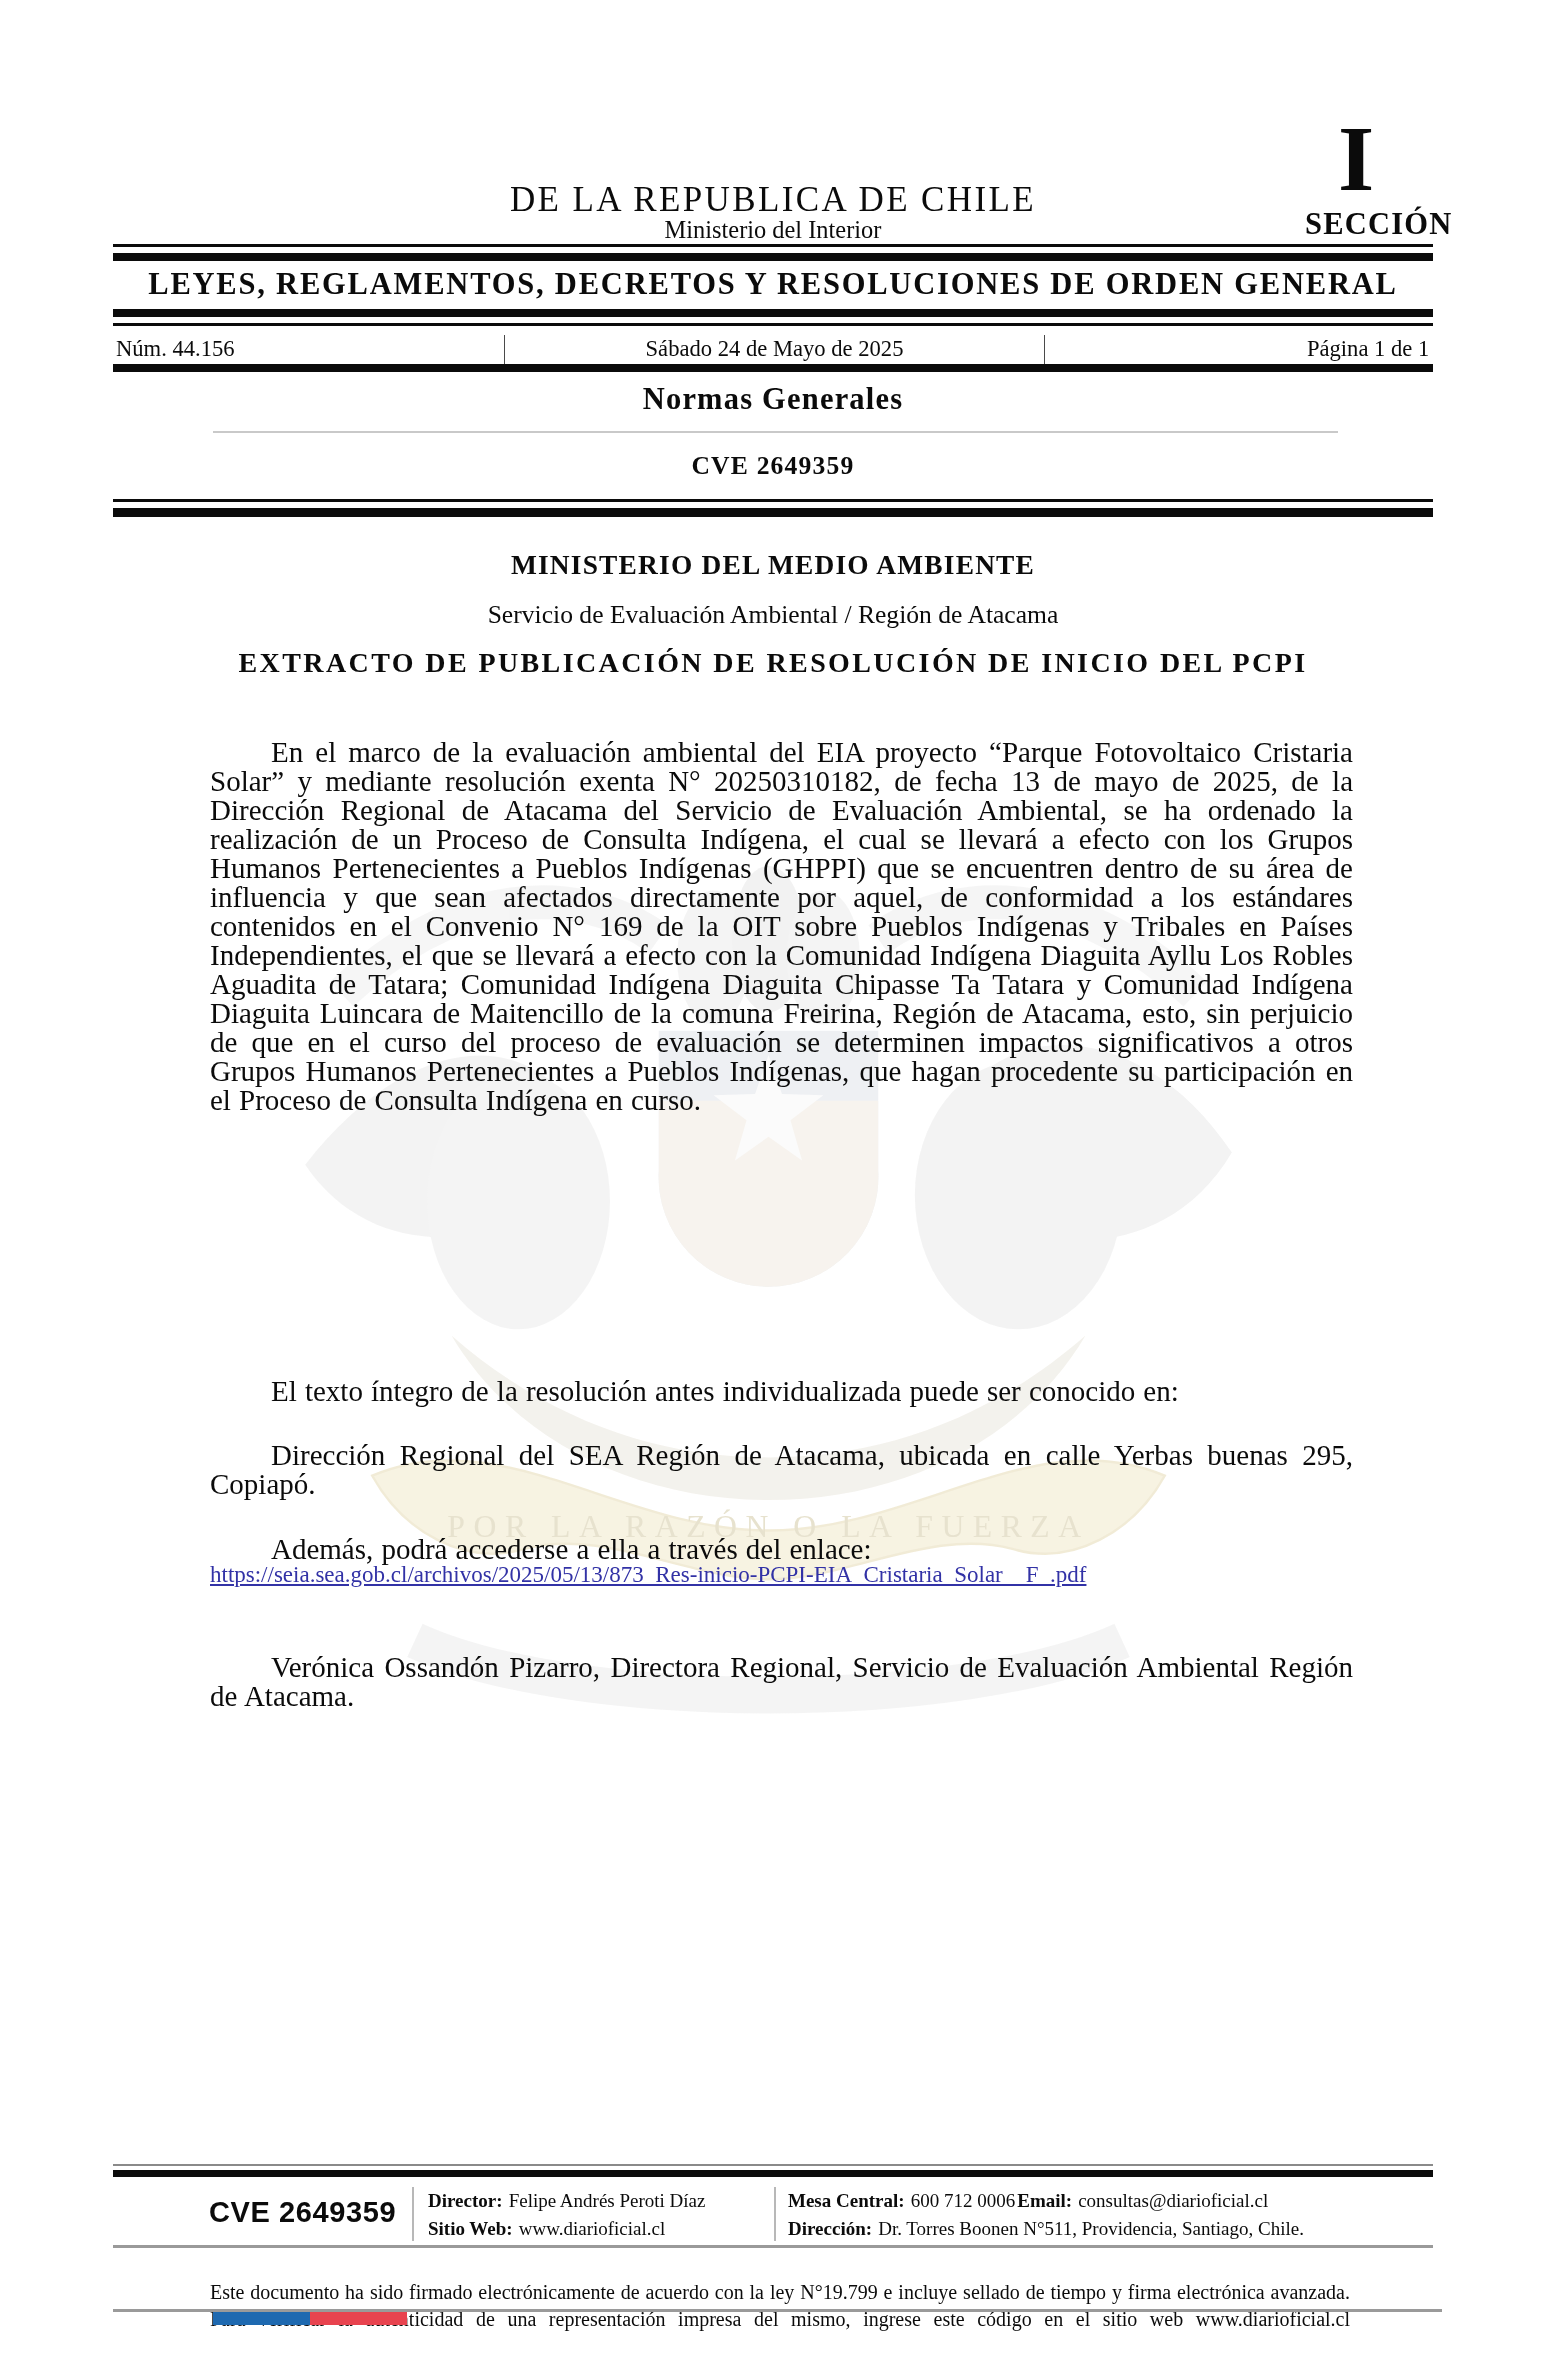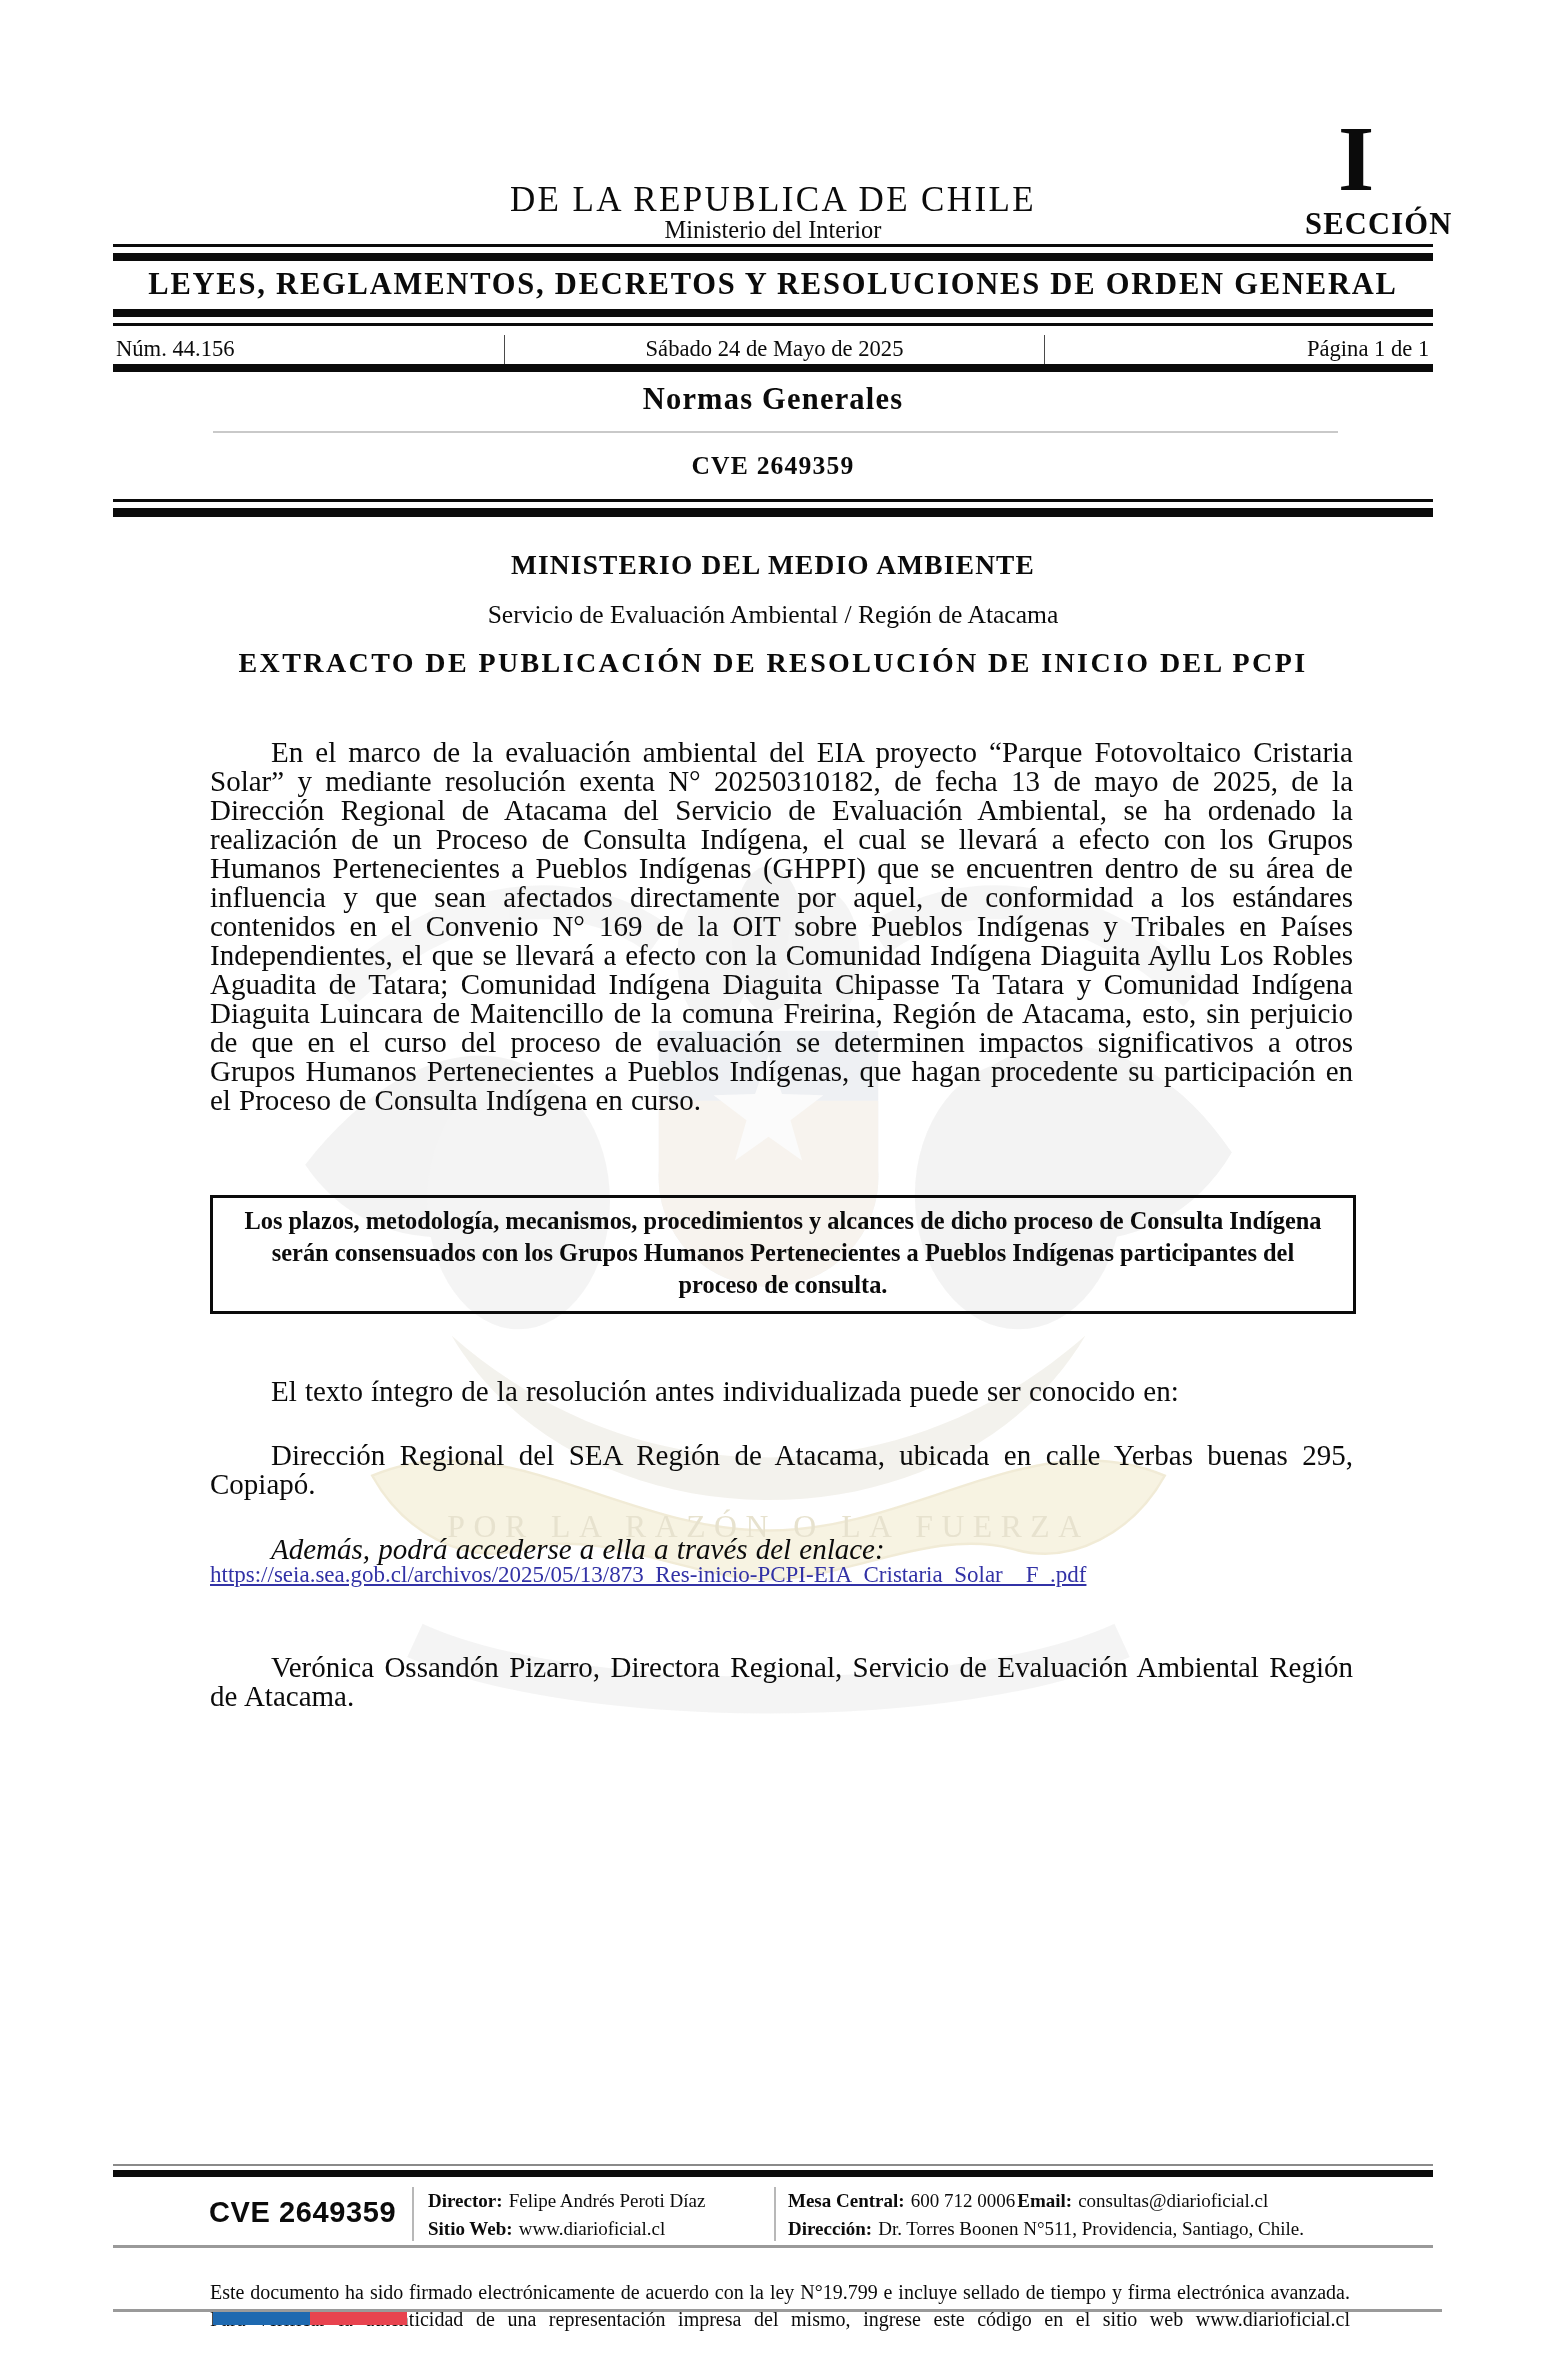--- a/index.html
+++ b/index.html
@@ -37,21 +37,21 @@
   .cve-head{top:451px;left:113px;width:1320px;text-align:center;font-size:25.6px;font-weight:bold;letter-spacing:1.2px;}
   
   .art-ministry{top:550px;left:113px;width:1320px;text-align:center;font-size:27.4px;font-weight:bold;letter-spacing:1.2px;}
   .art-service{top:600px;left:113px;width:1320px;text-align:center;font-size:25.6px;}
   .art-title{top:647px;left:113px;width:1320px;text-align:center;font-size:28px;font-weight:bold;letter-spacing:2.4px;}
   .body-par{left:210px;width:1143px;font-size:29px;line-height:29px;text-align:justify;word-spacing:0.9px;}
   .p1{top:709px;text-indent:61px;}
   .boxed-note{top:1195px;left:210px;width:1146px;box-sizing:border-box;border:3px solid #0b0b0b;padding:7.3px 24.4px 9.8px;text-align:center;font-size:24.4px;font-weight:bold;line-height:32px;}
   .avail{top:1348px;text-indent:61px;}
   .address{top:1412px;text-indent:61px;}
-  .link-intro{top:1506px;text-indent:61px;font-style:italic;}
+  .link-intro{top:1506px;text-indent:61px;}
   .link-line{top:1562px;left:210px;width:1146px;font-size:23px;white-space:nowrap;}
   .link-line a{color:#3232a6;text-decoration:underline;}
   .signature{top:1624px;text-indent:61px;}
   
   .footer-rule-top{top:2164px;left:113px;width:1320px;border-top:2.4px solid #8a8a8a;border-bottom:7.3px solid #0b0b0b;height:4.3px;}
   .footer-row{top:2186px;left:113px;width:1320px;height:59px;}
   .footer-cve{position:absolute;left:96px;top:9.8px;font-family:"Liberation Sans","DejaVu Sans",sans-serif;font-size:29px;font-weight:bold;letter-spacing:0.6px;}
   .footer-div{position:absolute;top:1.2px;width:1.8px;height:54px;background:#b8b8b8;}
   .footer-div.d1{left:299px;}
   .footer-div.d2{left:661px;}
@@ -119,21 +119,20 @@
   <div class="gray-rule-narrow"></div>
   <div class="cve-head">CVE 2649359</div>
   <div class="rule-4"></div>
 
   <div class="art-ministry">MINISTERIO DEL MEDIO AMBIENTE</div>
   <div class="art-service">Servicio de Evaluación Ambiental / Región de Atacama</div>
   <div class="art-title">EXTRACTO DE PUBLICACIÓN DE RESOLUCIÓN DE INICIO DEL PCPI</div>
 
   <p class="body-par p1">En el marco de la evaluación ambiental del EIA proyecto “Parque Fotovoltaico Cristaria Solar” y mediante resolución exenta N° 20250310182, de fecha 13 de mayo de 2025, de la Dirección Regional de Atacama del Servicio de Evaluación Ambiental, se ha ordenado la realización de un Proceso de Consulta Indígena, el cual se llevará a efecto con los Grupos Humanos Pertenecientes a Pueblos Indígenas (GHPPI) que se encuentren dentro de su área de influencia y que sean afectados directamente por aquel, de conformidad a los estándares contenidos en el Convenio N° 169 de la OIT sobre Pueblos Indígenas y Tribales en Países Independientes, el que se llevará a efecto con la Comunidad Indígena Diaguita Ayllu Los Robles Aguadita de Tatara; Comunidad Indígena Diaguita Chipasse Ta Tatara y Comunidad Indígena Diaguita Luincara de Maitencillo de la comuna Freirina, Región de Atacama, esto, sin perjuicio de que en el curso del proceso de evaluación se determinen impactos significativos a otros Grupos Humanos Pertenecientes a Pueblos Indígenas, que hagan procedente su participación en el Proceso de Consulta Indígena en curso.</p>
 
-  <div class="boxed-note">Los plazos, metodología, mecanismos, procedimientos y alcances de dicho proceso de Consulta Indígena serán consensuados con los Grupos Humanos Pertenecientes a Pueblos Indígenas participantes del proceso de consulta.</div>
 
   <p class="body-par avail">El texto íntegro de la resolución antes individualizada puede ser conocido en:</p>
   <p class="body-par address">Dirección Regional del SEA Región de Atacama, ubicada en calle Yerbas buenas 295, Copiapó.</p>
   <p class="body-par link-intro">Además, podrá accederse a ella a través del enlace:</p>
   <div class="link-line">
     <a href="#">https://seia.sea.gob.cl/archivos/2025/05/13/873_Res-inicio-PCPI-EIA_Cristaria_Solar__F_.pdf</a>
   </div>
   <p class="body-par signature">Verónica Ossandón Pizarro, Directora Regional, Servicio de Evaluación Ambiental Región de Atacama.</p>
 
   <div class="footer-rule-top"></div>

